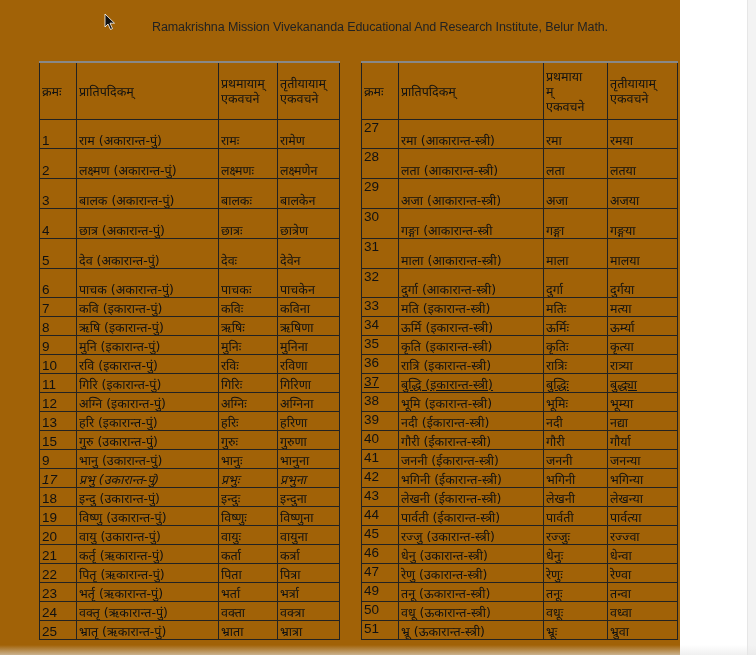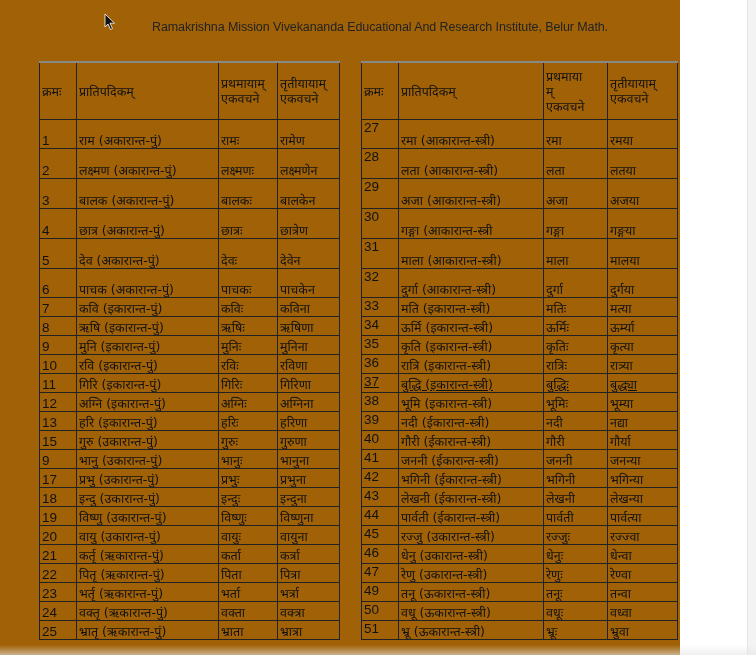--- a/index.html
+++ b/index.html
@@ -164,21 +164,21 @@
           <td class="stem">गुरु (उकारान्त-पुं)</td>
           <td class="nom">गुरुः</td>
           <td class="ins">गुरुणा</td>
         </tr>
         <tr style="height: 19px;">
           <td class="num">9</td>
           <td class="stem">भानु (उकारान्त-पुं)</td>
           <td class="nom">भानुः</td>
           <td class="ins">भानुना</td>
         </tr>
-        <tr style="height: 19px;">
+        <tr style="height: 19px; font-style: italic;">
           <td class="num">17</td>
           <td class="stem">प्रभु (उकारान्त-पुं)</td>
           <td class="nom">प्रभुः</td>
           <td class="ins">प्रभुना</td>
         </tr>
         <tr style="height: 19px;">
           <td class="num">18</td>
           <td class="stem">इन्दु (उकारान्त-पुं)</td>
           <td class="nom">इन्दुः</td>
           <td class="ins">इन्दुना</td>

